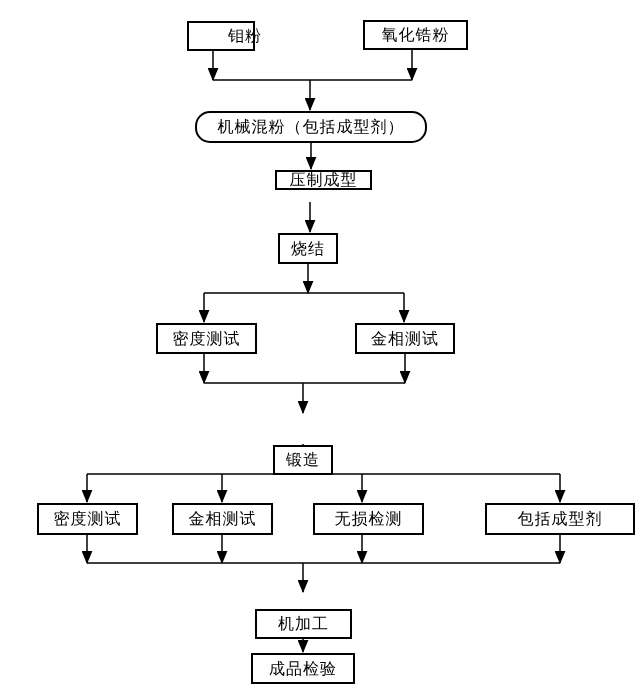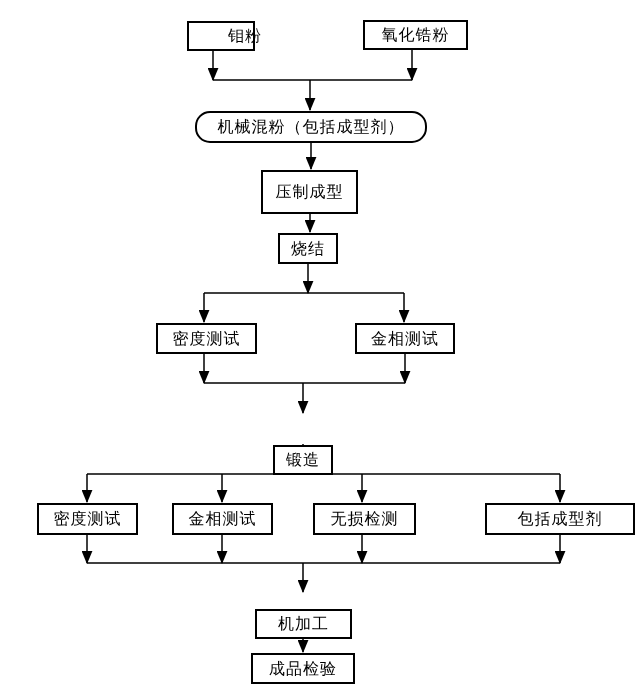--- a/index.html
+++ b/index.html
@@ -83,35 +83,35 @@
 
     <line x1="303" y1="623" x2="303" y2="652" marker-end="url(#arr)"></line>
   </svg>
 
   <div class="node" style="left:187px; top:21px;  width:68px;  height:30px;padding-left:48px;">钼粉</div>
 
   <div class="node" style="left:363px; top:20px;  width:105px; height:30px;">氧化锆粉</div>
 
   <div class="node" style="left:195px; top:111px; width:232px; height:32px;border-radius:15px;">机械混粉（包括成型剂）</div>
 
-  <div class="node" style="left:261px; top:170px; width:97px;  height:44px;">压制成型</div>
+  <div class="node" style="left:275px; top:170px; width:97px;  height:20px;">压制成型</div>
 
   <div class="node" style="left:278px; top:233px; width:60px;  height:31px;">烧结</div>
 
   <div class="node" style="left:156px; top:323px; width:101px; height:31px;">密度测试</div>
 
   <div class="node" style="left:355px; top:323px; width:100px; height:31px;">金相测试</div>
 
   <div class="node" style="left:273px; top:414px; width:60px;  height:30px;margin-top:31px;">锻造</div>
 
   <div class="node" style="left:37px;  top:503px; width:101px; height:32px;">密度测试</div>
 
   <div class="node" style="left:172px; top:503px; width:101px; height:32px;">金相测试</div>
 
-  <div class="node" style="left:313px; top:503px; width:103px;  height:32px;">无损检测</div>
+  <div class="node" style="left:313px; top:503px; width:111px;  height:32px;">无损检测</div>
 
   <div class="node" style="left:485px; top:503px; width:150px; height:32px;">包括成型剂</div>
 
   <div class="node" style="left:255px; top:593px; width:97px;  height:30px;margin-top:16px;">机加工</div>
 
   <div class="node" style="left:251px; top:653px; width:104px; height:31px;">成品检验</div>
 
 </div>
 
 </body></html>

